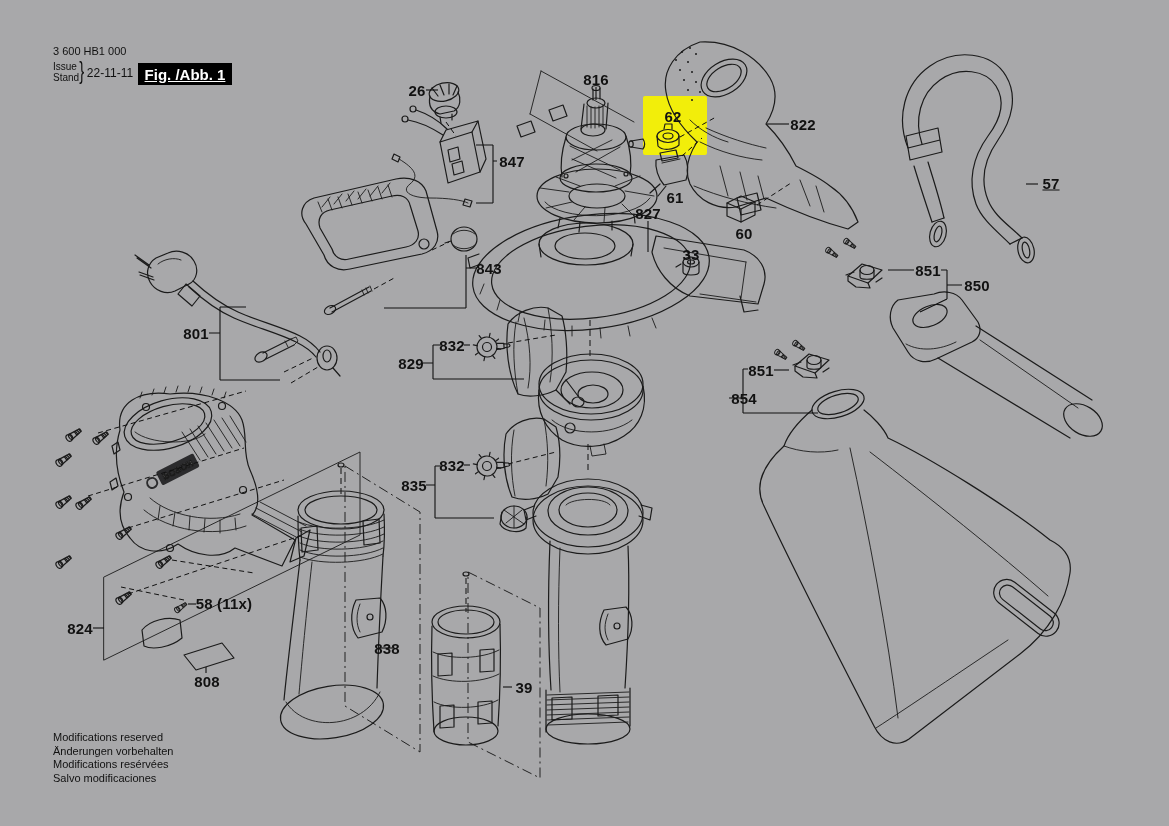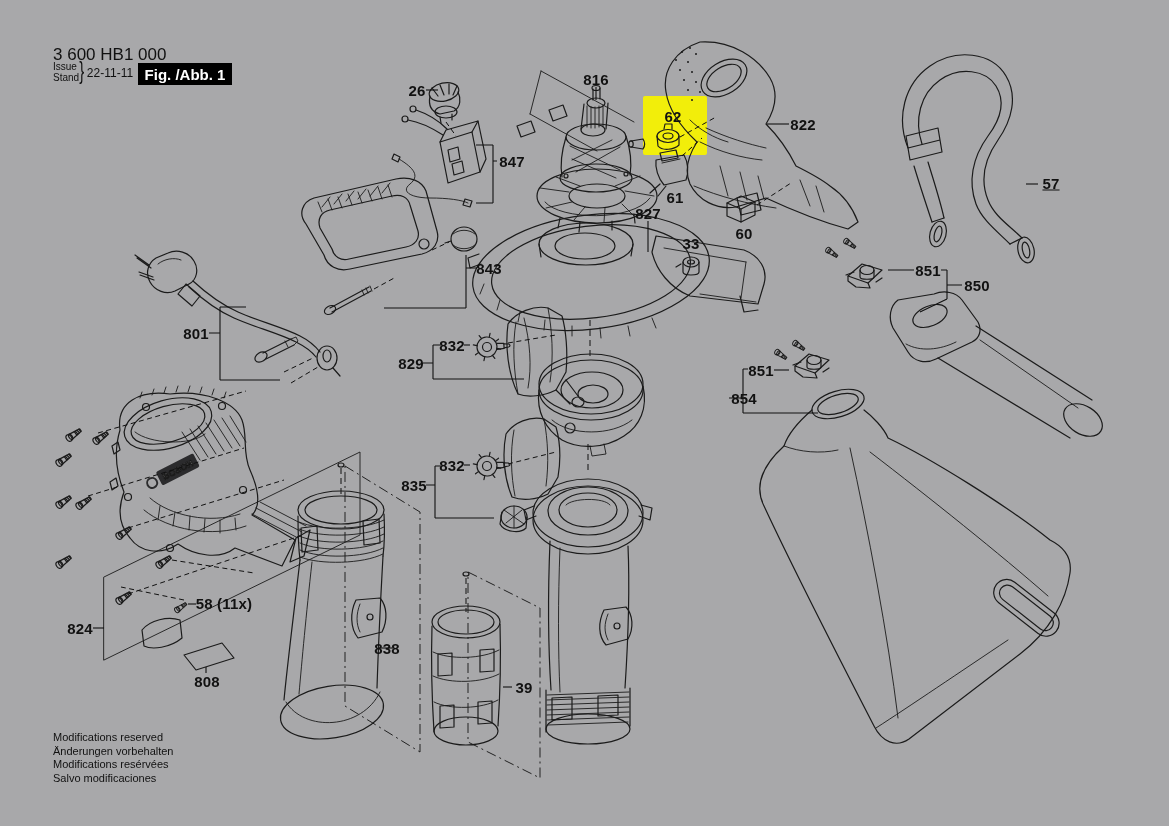--- a/index.html
+++ b/index.html
@@ -17,29 +17,29 @@
   .axis    { stroke:#111; fill:none; stroke-width:1; stroke-dasharray:6 4; }
   .plane   { stroke:#222; fill:none; stroke-width:1; stroke-dasharray:10 4 2 4; }
   .dotfill { fill:#1b1b1b; stroke:none; }
   .badge   { fill:#2b2b2d; stroke:none; }
   .badge-text { fill:#fff; font-family:"Liberation Sans",sans-serif; font-size:8.5px; font-weight:bold; letter-spacing:0.5px; }
   .callout {
     position:absolute; transform:translate(-50%,-50%);
     font-size:15px; font-weight:bold; white-space:nowrap; letter-spacing:0.2px;
   }
   .hl {  }
-  .hdr-model { position:absolute; left:53px; top:45px; font-size:17px; }
+  .hdr-model { position:absolute; left:53px; top:45px; font-size:11px; }
   .issue-block { position:absolute; left:53px; top:60px; display:flex; align-items:center; }
   .issue-lines { font-size:10px; line-height:10.5px; }
   .brace { font-size:23px; font-weight:400; transform:scaleX(0.65); margin:-2px 0 0 -1px; }
   .issue-date { font-size:12px; margin-left:1px; }
   .fig-box {
     position:absolute; left:138px; top:63px; width:94px; height:22px;
     background:#000; color:#fff; font-size:15px; font-weight:bold;
-    display:flex; align-items:center; justify-content:center;
+    display:flex; align-items:center; justify-content:center;text-decoration:underline;
   }
   .footer { position:absolute; left:53px; top:731px; font-size:11px; line-height:13.5px; }
 </style>
 </head>
 <body>
 
 <div class="stage">
 
 <svg class="diagram" width="1169" height="826" viewBox="0 0 1169 826">
   <defs>
@@ -420,21 +420,21 @@
 
 <div class="callout" style="left:417px; top:90px;">26</div>
 <div class="callout" style="left:596px; top:79px;">816</div>
 <div class="callout hl" style="left:673px; top:116px;">62</div>
 <div class="callout" style="left:803px; top:124px;">822</div>
 <div class="callout" style="left:1051px; top:183px;text-decoration:underline;">57</div>
 <div class="callout" style="left:512px; top:161px;">847</div>
 <div class="callout" style="left:648px; top:213px;">827</div>
 <div class="callout" style="left:675px; top:197px;">61</div>
 <div class="callout" style="left:744px; top:233px;">60</div>
-<div class="callout" style="left:691px; top:243px;">33</div>
+<div class="callout" style="left:691px; top:254px;">33</div>
 <div class="callout" style="left:489px; top:268px;">843</div>
 <div class="callout" style="left:928px; top:270px;">851</div>
 <div class="callout" style="left:977px; top:285px;">850</div>
 <div class="callout" style="left:196px; top:333px;text-align:right;">801</div>
 <div class="callout" style="left:452px; top:345px;">832</div>
 <div class="callout" style="left:411px; top:363px;">829</div>
 <div class="callout" style="left:761px; top:370px;">851</div>
 <div class="callout" style="left:704px; top:398px;margin-left:40px;">854</div>
 <div class="callout" style="left:452px; top:465px;">832</div>
 <div class="callout" style="left:414px; top:485px;">835</div>

